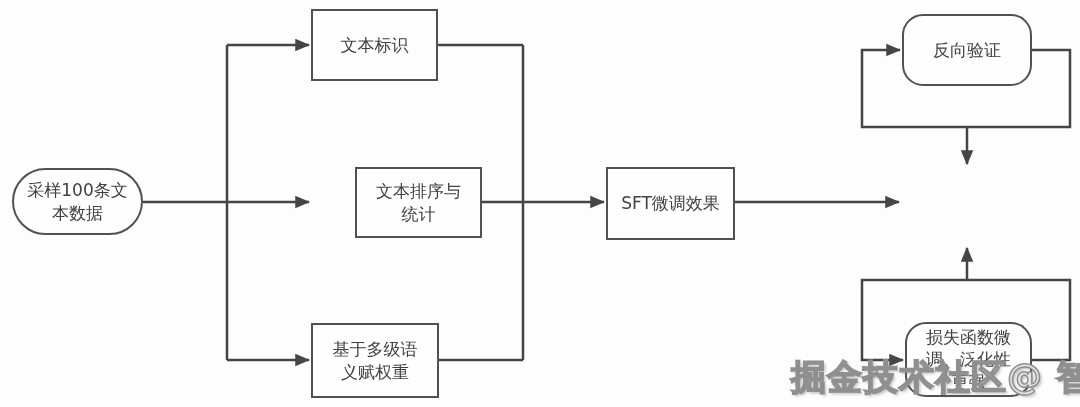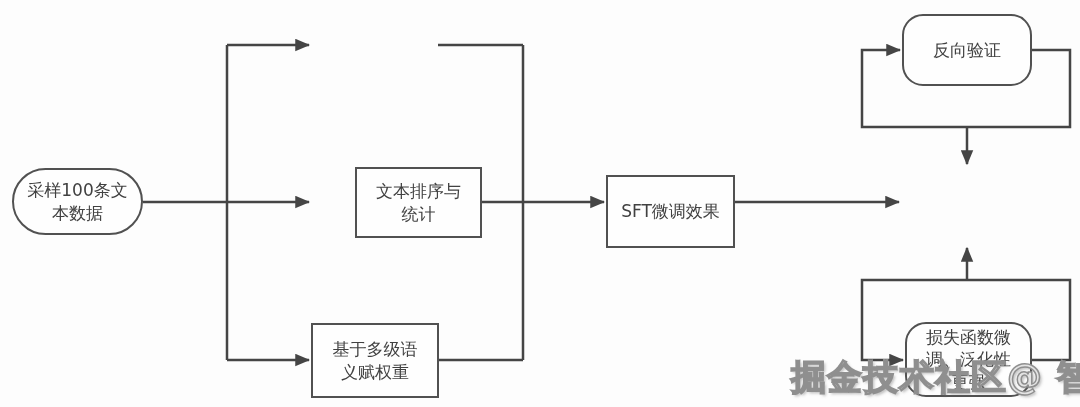--- a/index.html
+++ b/index.html
@@ -90,28 +90,29 @@
     <path d="M1032 50 H1070 V127 H862 V50 H900" marker-end="url(#arrow)"></path>
     <path d="M967 127 V164" marker-end="url(#arrow)"></path>
 
     <path d="M1032 360 H1070 V280 H862 V360 H903" marker-end="url(#arrow)"></path>
     <path d="M967 280 V248" marker-end="url(#arrow)"></path>
   </svg>
 
   <div class="node pill" style="left:12px; top:168px; width:131px; height:67px;">采样100条文
 本数据</div>
 
+  <div class="node" style="left:311px; top:9px; width:127px; height:72px;">文本标识</div>
 
   <div class="node" style="left:311px; top:167px; width:127px; height:71px;margin-left:44px;">文本排序与
 统计</div>
 
   <div class="node" style="left:311px; top:323px; width:128px; height:75px;">基于多级语
 义赋权重</div>
 
-  <div class="node" style="left:606px; top:167px; width:129px; height:73px;margin-top:8px;">SFT微调效果</div>
+  <div class="node" style="left:606px; top:167px; width:129px; height:73px;">SFT微调效果</div>
 
   <div class="node round" style="left:902px; top:14px; width:130px; height:72px;">反向验证</div>
 
 
   <div class="node round" style="left:905px; top:322px; width:127px; height:75px;">损失函数微
 调、泛化性
 更强</div>
 
   <div class="watermark">掘金技术社区@ 智泊AI</div>
 

